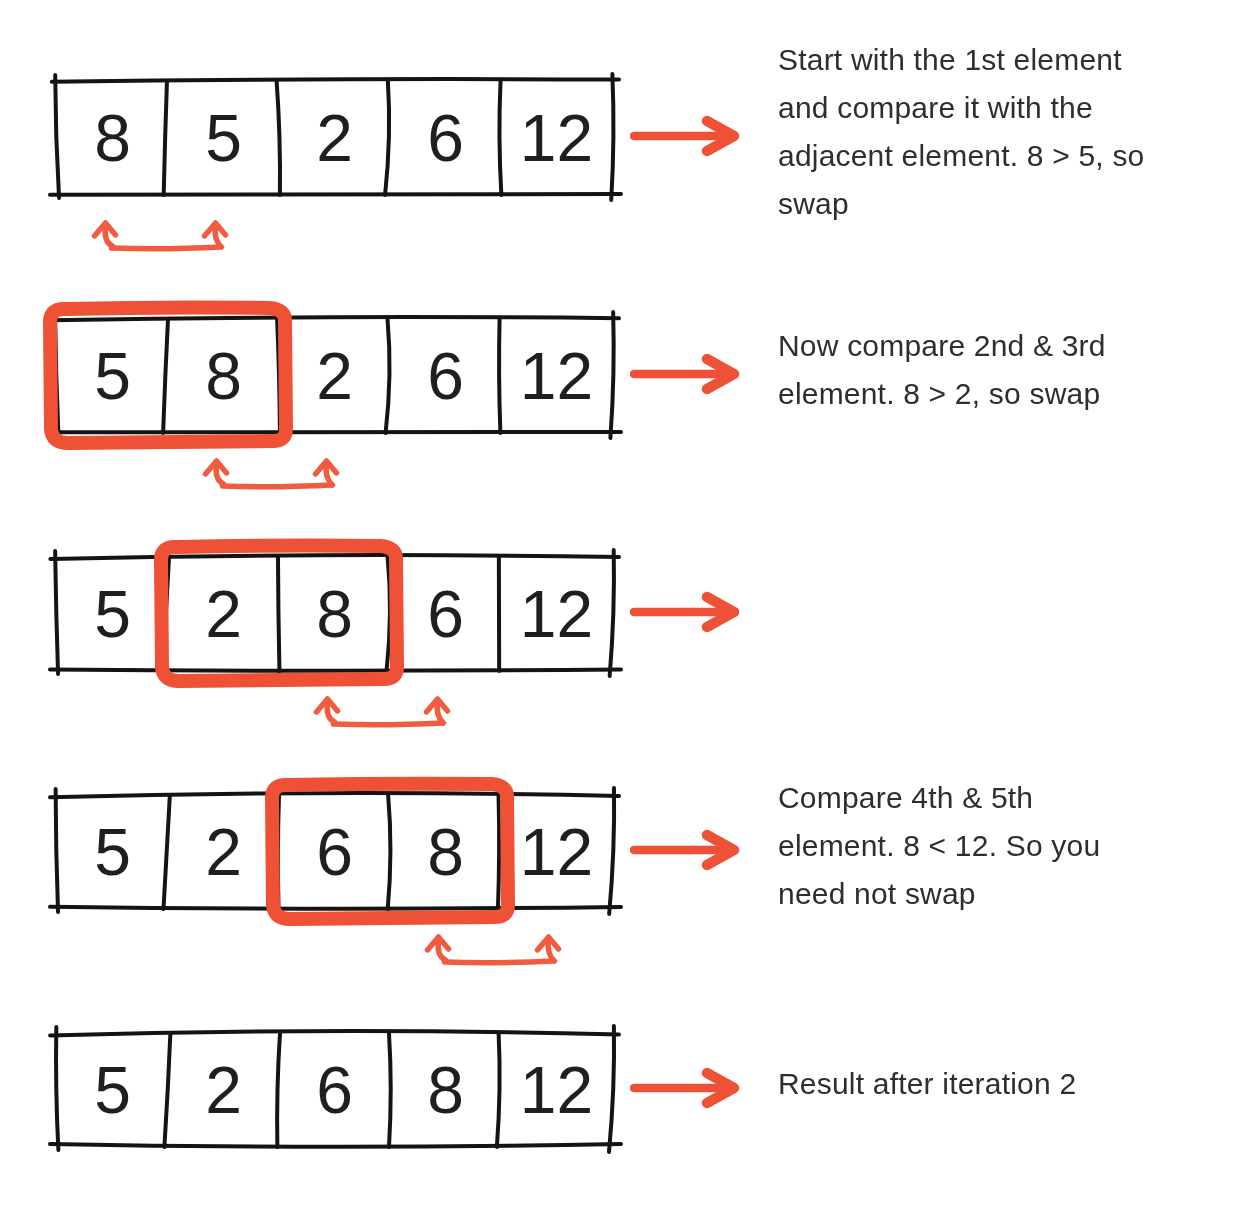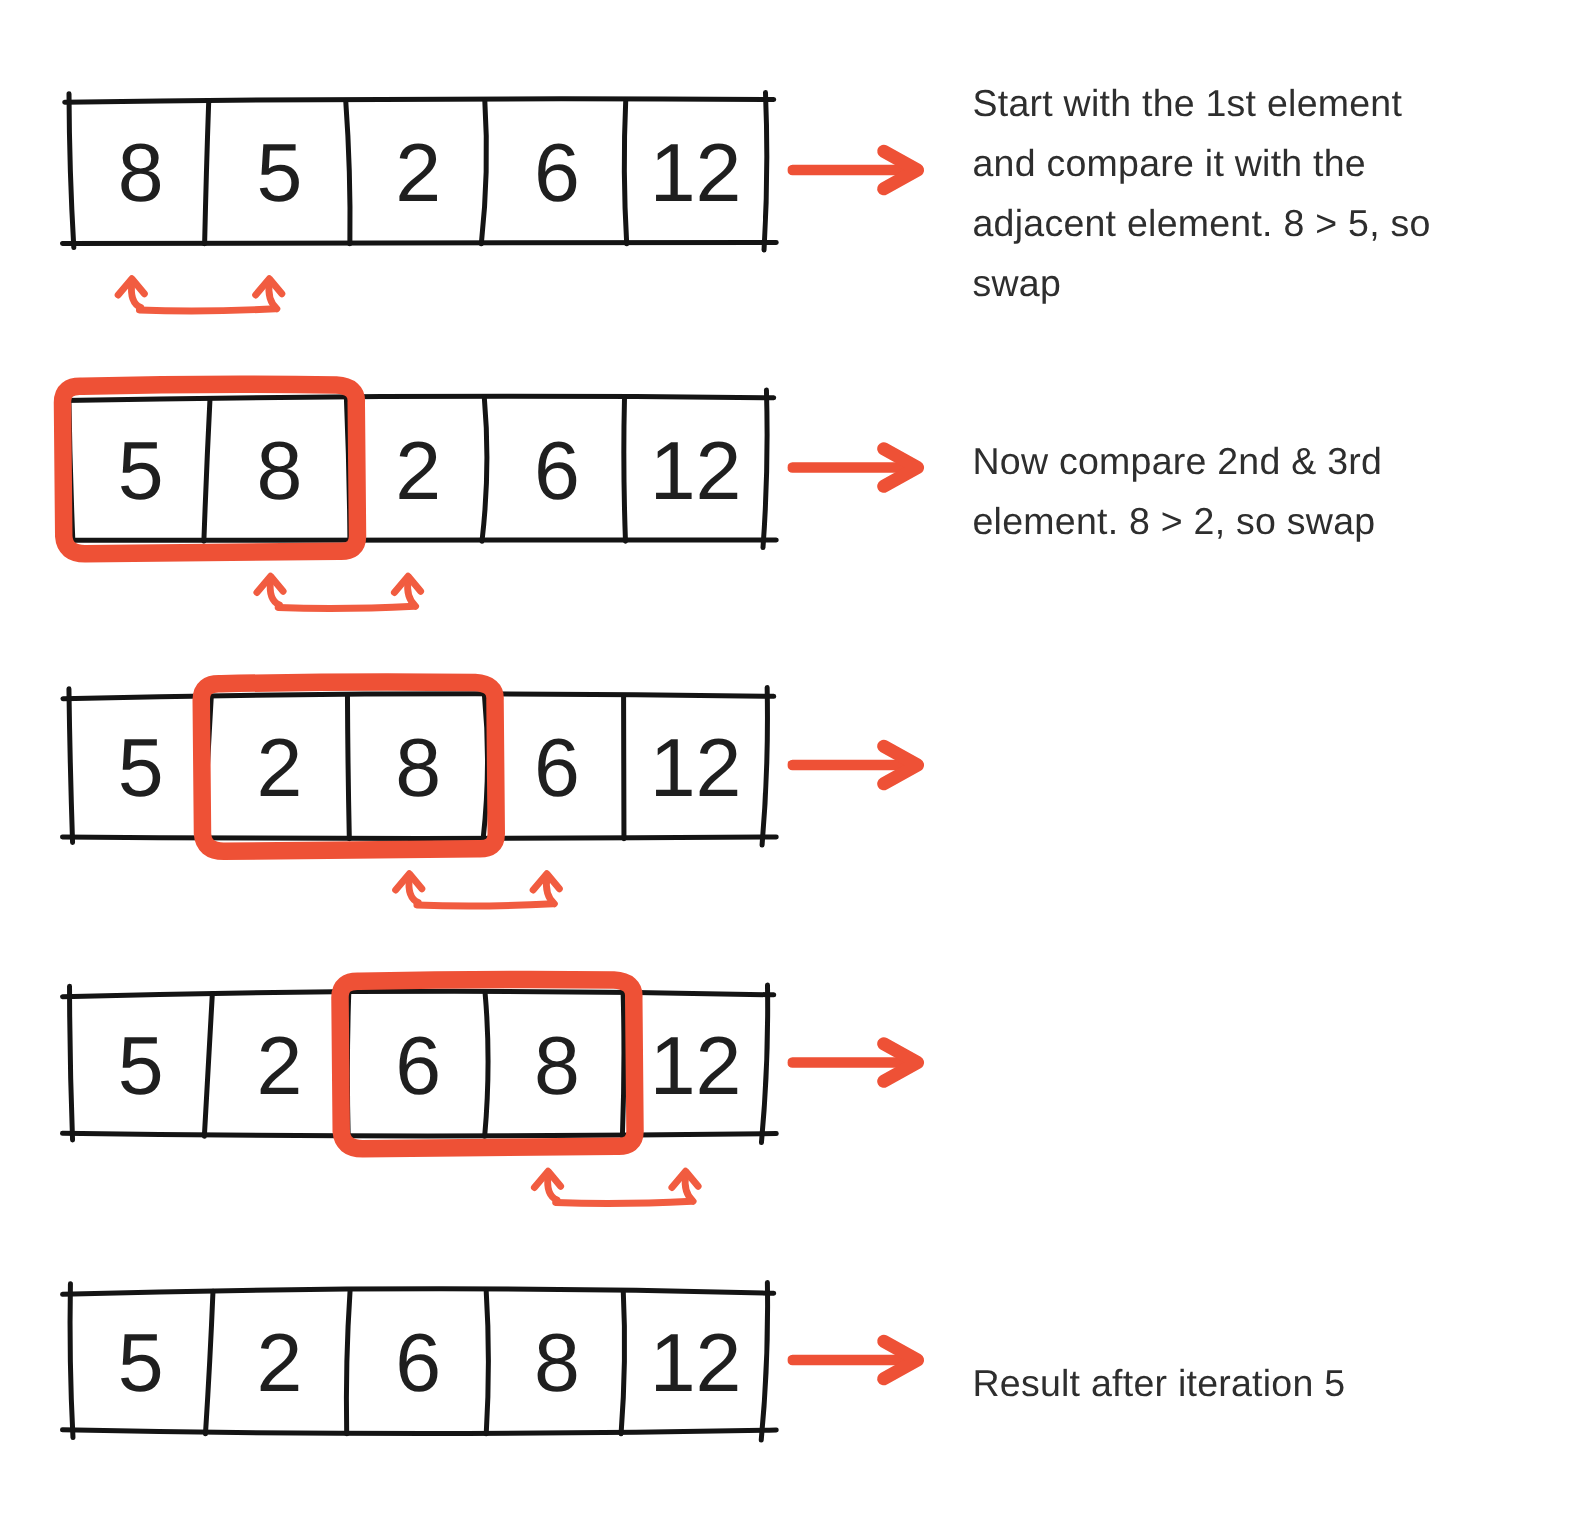--- a/index.html
+++ b/index.html
@@ -16,21 +16,21 @@
     height: 1216px;
     padding-top: 32px;
     box-sizing: border-box;
   }
   .row { position: relative; height: 238px; }
   .array-svg { position: absolute; left: 40px; top: 28px; }
   .arrow-svg { position: absolute; left: 630px; top: 82px; }
   .caption {
     position: absolute;
     left: 778px;
-    top: 124px;
+    top: 100px;
     transform: translateY(-50%);
     width: 456px;
     font-size: 30px;
     line-height: 48px;
     letter-spacing: 0.2px;
     color: #2e2e2e;
     white-space: pre-line;
   }
   .cell-num {
     font-family: "Liberation Sans", sans-serif;
@@ -172,20 +172,23 @@
           <path d="M 404.5 176 Q 455 178 513.5 175" fill="none" stroke="#f15c40" stroke-width="5.5" stroke-linecap="round" stroke-linejoin="round"></path>
           <path d="M 405.5 174 Q 396.5 170 398.5 154" fill="none" stroke="#f15c40" stroke-width="5.5" stroke-linecap="round" stroke-linejoin="round"></path>
           <path d="M 387.5 164 L 398.5 151 L 408.5 163" fill="none" stroke="#f15c40" stroke-width="5.5" stroke-linecap="round" stroke-linejoin="round"></path>
           <path d="M 514.5 175 Q 506.5 168 508.5 154" fill="none" stroke="#f15c40" stroke-width="5.5" stroke-linecap="round" stroke-linejoin="round"></path>
           <path d="M 497.5 164 L 508.5 151 L 518.5 163" fill="none" stroke="#f15c40" stroke-width="5.5" stroke-linecap="round" stroke-linejoin="round"></path>
         </svg>
         <svg class="arrow-svg" width="130" height="44" viewBox="0 0 130 44">
           <path d="M 4 22 L 97 22" stroke="#ee5136" stroke-width="8.5" stroke-linecap="round" fill="none"></path>
           <path d="M 77 7 L 104 22 L 77 37" stroke="#ee5136" stroke-width="10.5" stroke-linecap="round" stroke-linejoin="round" fill="none"></path>
         </svg>
+        <div class="caption">Compare 4th &amp; 5th
+element. 8 &lt; 12. So you
+need not swap</div>
       </div>
       <div class="row">
         <svg class="array-svg" width="620" height="208" viewBox="0 -12 620 208">
           <path d="M 10.057102846547808 11.49660612207268 Q 294.5 3.13832506306164 579 10.553994400646502" fill="none" stroke="#141414" stroke-width="4" stroke-linecap="round"></path>
           <path d="M 10 119.8988293835264 Q 294.5 125.54549737564896 581 120.06112538003815" fill="none" stroke="#141414" stroke-width="4" stroke-linecap="round"></path>
           <path d="M 16.337960981490777 3 Q 15.201118139860757 64.5 18.371987305113027 126" fill="none" stroke="#141414" stroke-width="4" stroke-linecap="round"></path>
           <path d="M 573.9028506852119 2 Q 575 64.5 569.0000377876792 128" fill="none" stroke="#141414" stroke-width="4" stroke-linecap="round"></path>
           <path d="M 130.38784631113072 9 Q 128.12854605056225 64.5 124.37915733790736 123" fill="none" stroke="#141414" stroke-width="4" stroke-linecap="round"></path>
           <path d="M 240.02648953563536 9 Q 236.31267808767947 64.5 237.35048583440187 123" fill="none" stroke="#141414" stroke-width="4" stroke-linecap="round"></path>
           <path d="M 348.97167585782165 9 Q 352.4646353235476 64.5 348.9907794704391 123" fill="none" stroke="#141414" stroke-width="4" stroke-linecap="round"></path>
@@ -193,16 +196,16 @@
           <text x="72.5" y="89" text-anchor="middle" class="cell-num">5</text>
           <text x="183.5" y="89" text-anchor="middle" class="cell-num">2</text>
           <text x="294.5" y="89" text-anchor="middle" class="cell-num">6</text>
           <text x="405.5" y="89" text-anchor="middle" class="cell-num">8</text>
           <text x="516.5" y="89" text-anchor="middle" class="cell-num">12</text>
         </svg>
         <svg class="arrow-svg" width="130" height="44" viewBox="0 0 130 44">
           <path d="M 4 22 L 97 22" stroke="#ee5136" stroke-width="8.5" stroke-linecap="round" fill="none"></path>
           <path d="M 77 7 L 104 22 L 77 37" stroke="#ee5136" stroke-width="10.5" stroke-linecap="round" stroke-linejoin="round" fill="none"></path>
         </svg>
-        <div class="caption">Result after iteration 5</div>
+        <div class="caption">Result after iteration 2</div>
       </div>
     </div>
 </div>
 
 </body></html>

